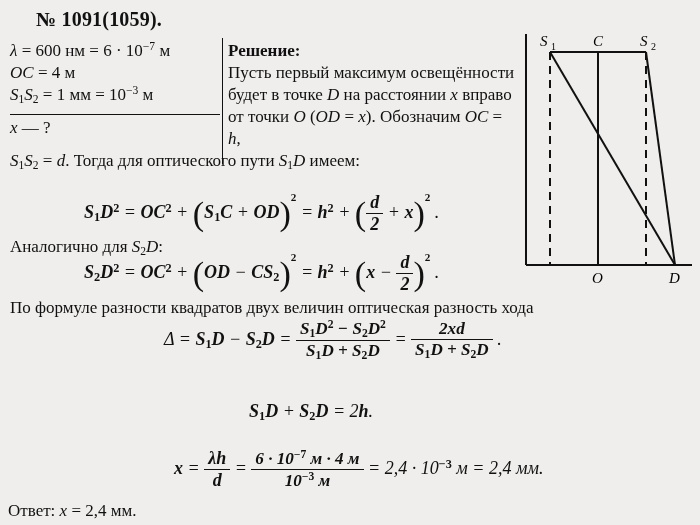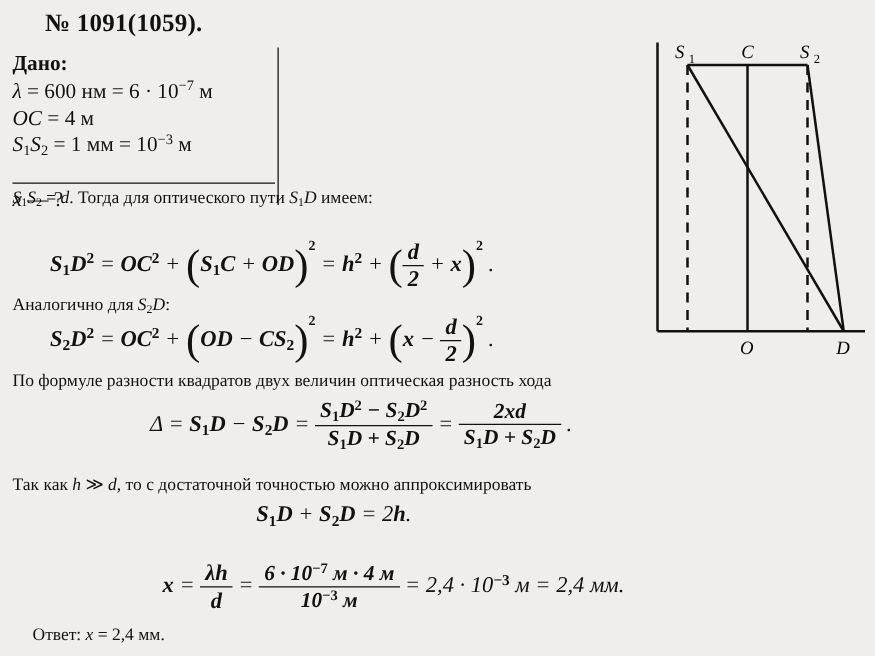--- a/index.html
+++ b/index.html
@@ -18,88 +18,96 @@
     font-weight:bold;font-size:20px;letter-spacing:.2px;
   }
 
   
   .given{
     position:absolute;left:10px;top:40px;width:210px;
     font-size:17px;line-height:1.28;
   }
   .given .lbl{font-weight:bold;}
   .given .row{white-space:nowrap;}
-  .given .ul{border-bottom:1.6px solid #111;display:block;padding-bottom:17px;margin-bottom:2px;}
+  .given .ul{border-bottom:1.6px solid #111;display:block;padding-bottom:6px;margin-bottom:2px;}
 
   .vline{
     position:absolute;left:222px;top:38px;width:0;height:126px;
     border-left:1.6px solid #111;
   }
 
   .solution{
     position:absolute;left:228px;top:40px;width:288px;
     font-size:17px;line-height:1.3;
   }
   .solution .lbl{font-weight:bold;}
 
   
   .figure{position:absolute;left:520px;top:30px;width:176px;height:255px;}
   .figure svg{display:block;}
 
   
-  .para{position:absolute;font-size:14px;line-height:1.3;}
+  .para{position:absolute;font-size:17px;line-height:1.3;}
   .p1{left:10px;top:150px;width:505px;}
   .eq1{left:40px;top:190px;}
   .p2{left:10px;top:236px;text-align:center;}
   .eq2{left:40px;top:250px;}
   .p3{left:10px;top:297px;width:680px;}
   .eq3{left:120px;top:318px;}
   .p4{left:10px;top:380px;width:680px;}
   .eq4{left:205px;top:400px;text-align:center;}
   .p5{left:10px;top:427px;width:680px;}
   .eq5{left:130px;top:448px;}
-  .p6{left:26px;top:500px;}
+  .p6{left:8px;top:500px;}
 
   
   .i{font-style:italic;}
   .b{font-weight:bold;}
   .subn{font-size:0.68em;vertical-align:-0.28em;font-style:normal;}
   .sup{font-size:0.68em;vertical-align:0.5em;font-style:normal;}
-  .mathline{font-style:italic;font-size:18px;white-space:nowrap;}
+  .mathline{font-style:italic;font-size:18px;white-space:nowrap;margin-left:44px;}
   .frac{display:inline-block;vertical-align:middle;text-align:center;font-style:italic;}
   .frac .num{display:block;padding:0 4px;border-bottom:1.4px solid #111;line-height:1.15;}
   .frac .den{display:block;padding:0 4px;line-height:1.2;}
   .paren{display:inline-block;font-size:1.9em;vertical-align:middle;font-style:normal;line-height:0.8;}
   .sqsup{font-size:.62em;vertical-align:1.5em;font-style:normal;}
 </style>
 </head>
 <body>
 
 <div class="page">
 
   <div class="title">№ 1091(1059).</div>
 
   <div class="given">
-    <div class="lbl">Дано:</div>
     <div class="row">
       <span class="i">λ</span> = 600 нм = 6 · 10<span class="sup">−7</span> м
     </div>
     <div class="row">
       <span class="i">OC</span> = 4 м
     </div>
     <div class="row ul">
       <span class="i">S</span><span class="subn">1</span><span class="i">S</span><span class="subn">2</span> = 1 мм = 10<span class="sup">−3</span> м
     </div>
     <div class="row">
       <span class="i">x</span> — ?
     </div>
   </div>
 
   <div class="vline"></div>
 
+  <div class="solution">
+    <div class="lbl">Решение:</div>
+    <div>
+      Пусть первый максимум освещённости будет в точке <span class="i">D</span> на
+      расстоянии <span class="i">x</span> вправо от точки
+      <span class="i">O</span> (<span class="i">OD</span> = <span class="i">x</span>). Обозначим
+      <span class="i">OC</span> = <span class="i">h</span>,
+    </div>
+  </div>
 
   <div class="figure">
     <svg width="176" height="255" viewBox="0 0 176 255">
 
       <line x1="6" y1="4" x2="6" y2="235" stroke="#111" stroke-width="2"></line>
 
       <line x1="6" y1="235" x2="172" y2="235" stroke="#111" stroke-width="2"></line>
 
       <line x1="30" y1="22" x2="126" y2="22" stroke="#111" stroke-width="2"></line>
 
@@ -160,23 +168,20 @@
       <span class="num"><span class="i">S</span><span class="subn">1</span><span class="i">D</span><span class="sup">2</span> − <span class="i">S</span><span class="subn">2</span><span class="i">D</span><span class="sup">2</span></span>
       <span class="den"><span class="i">S</span><span class="subn">1</span><span class="i">D</span> + <span class="i">S</span><span class="subn">2</span><span class="i">D</span></span>
     </span>
     =
     <span class="frac b" style="font-size:0.95em;">
       <span class="num">2<span class="i">xd</span></span>
       <span class="den"><span class="i">S</span><span class="subn">1</span><span class="i">D</span> + <span class="i">S</span><span class="subn">2</span><span class="i">D</span></span>
     </span> .
   </div>
 
-  <div class="para p4">
-    Так как <span class="i">h</span> ≫ <span class="i">d</span>, то с достаточной точностью можно аппроксимировать
-  </div>
 
   <div class="para eq4 mathline">
     <span class="b i">S</span><span class="subn b">1</span><span class="b i">D</span> +
     <span class="b i">S</span><span class="subn b">2</span><span class="b i">D</span> = 2<span class="b i">h</span>.
   </div>
 
 
   <div class="para eq5 mathline">
     <span class="b i">x</span> =
     <span class="frac b"><span class="num"><span class="i">λh</span></span><span class="den"><span class="i">d</span></span></span>

